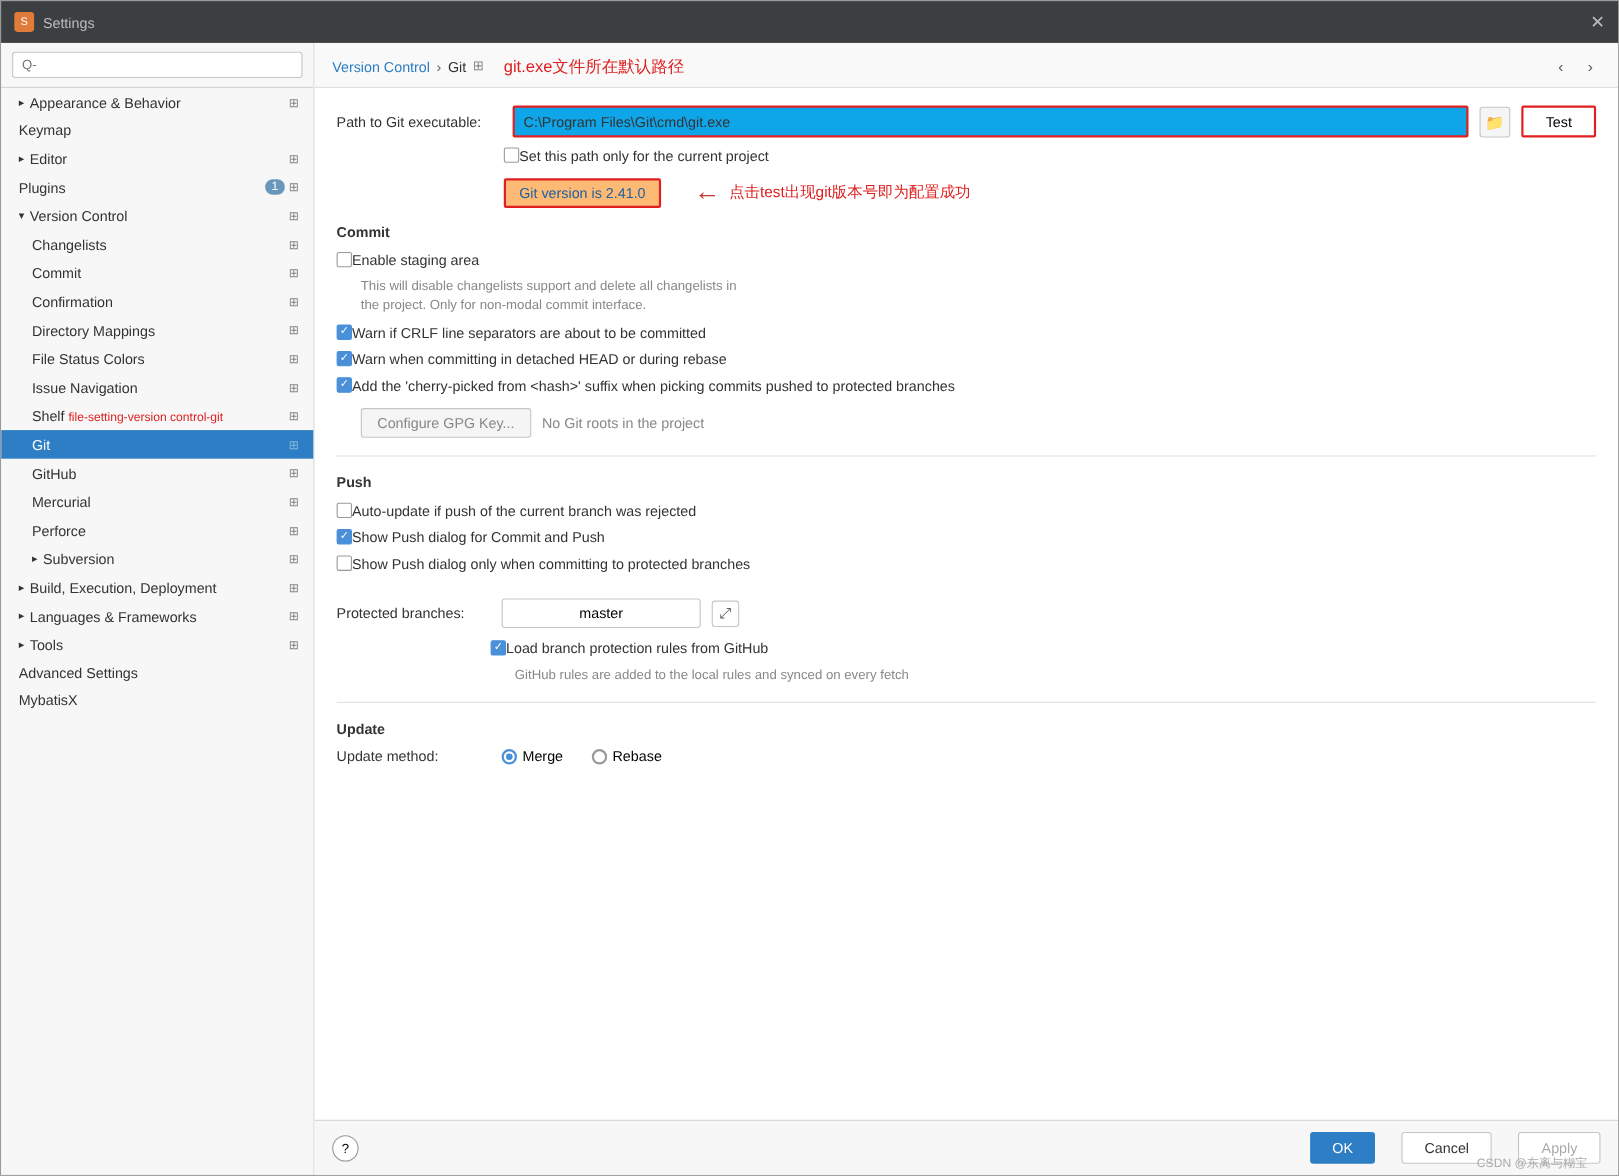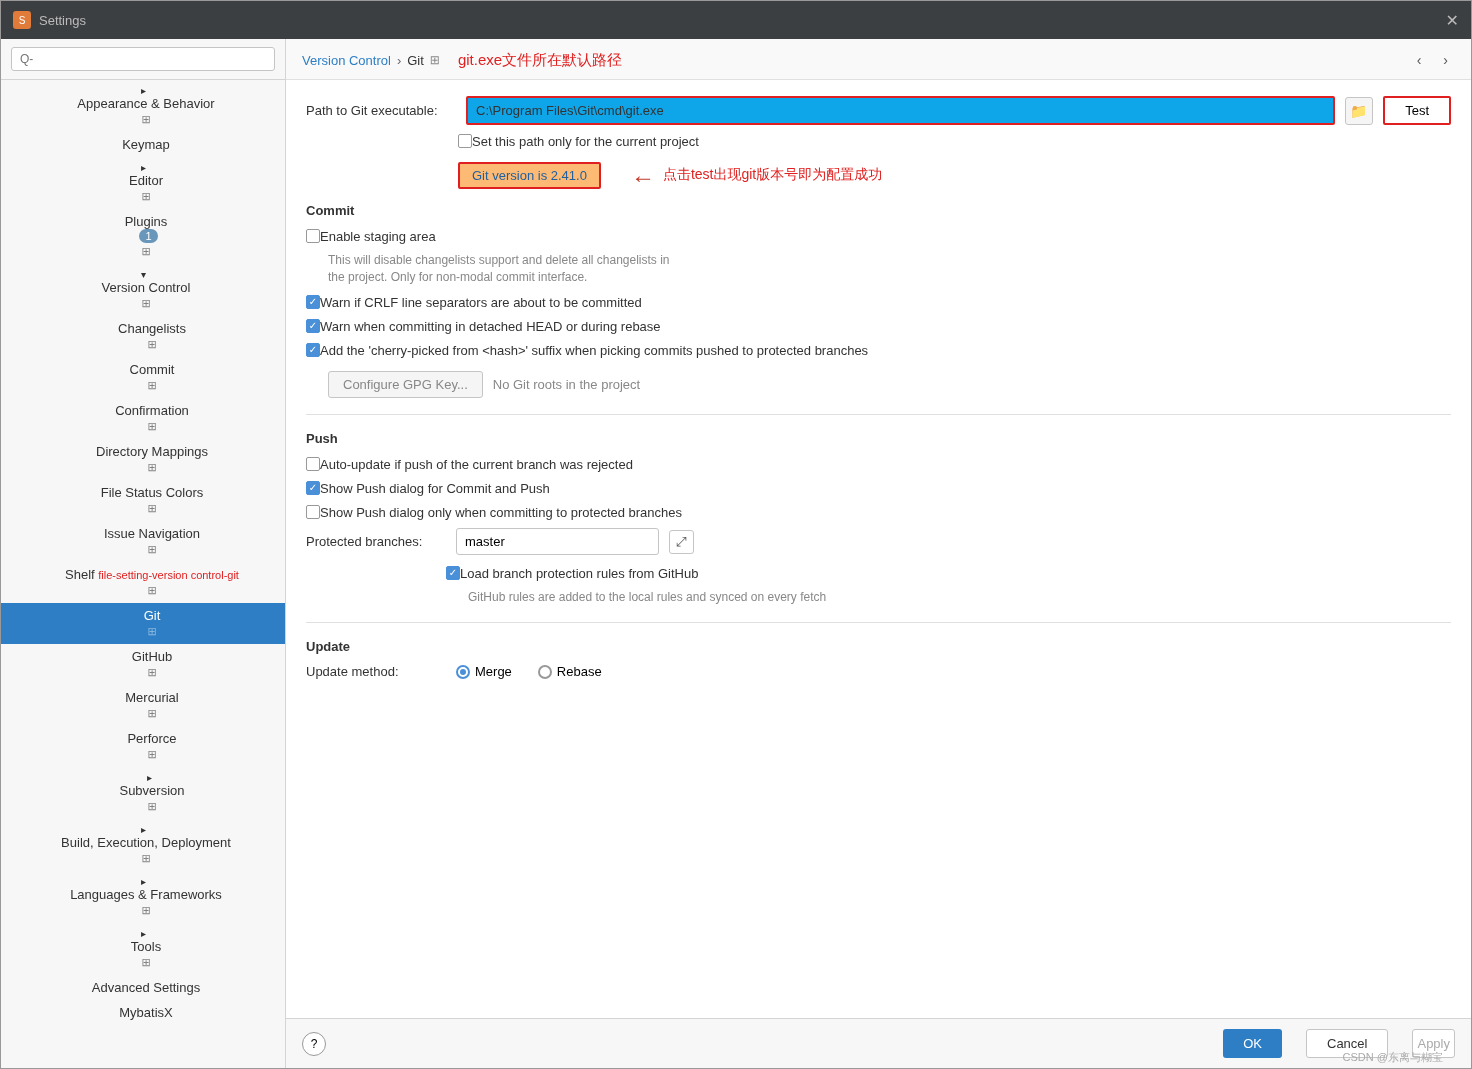--- a/index.html
+++ b/index.html
@@ -13,21 +13,21 @@
     .close-btn { color: #bbb; font-size: 16px; cursor: pointer; }
     
     .content { display: flex; flex: 1; overflow: hidden; }
     
     
     .sidebar { width: 285px; background: #f7f7f7; border-right: 1px solid #d4d4d4; display: flex; flex-direction: column; overflow-y: auto; flex-shrink: 0; }
     
     .search-box { padding: 8px 10px; border-bottom: 1px solid #d4d4d4; }
     .search-input { width: 100%; padding: 4px 8px; border: 1px solid #c5c5c5; border-radius: 3px; font-size: 12px; background: white; color: #333; }
     
-    .sidebar-item { padding: 5px 10px 5px 16px; cursor: pointer; display: flex; align-items: center; justify-content: space-between; color: #333; flex-direction: column; }
+    .sidebar-item { padding: 5px 10px 5px 16px; cursor: pointer; display: flex; align-items: center; justify-content: space-between; color: #333; }
     .sidebar-item.active { background: #2d7ec4; color: white; }
     .sidebar-item.indent1 { padding-left: 28px; }
     .sidebar-item.has-arrow::before { content: '▸'; margin-right: 5px; font-size: 10px; }
     .sidebar-item.expanded::before { content: '▾'; margin-right: 5px; font-size: 10px; }
     .sidebar-item-label { flex: 1; }
     .sidebar-badge { background: #6897bb; color: white; border-radius: 10px; padding: 1px 6px; font-size: 11px; margin-left: 5px; }
     .sidebar-icon { width: 16px; height: 16px; opacity: 0.6; font-size: 11px; display: flex; align-items: center; justify-content: center; }
     
     
     .main { flex: 1; background: #ffffff; display: flex; flex-direction: column; overflow: hidden; }
@@ -61,39 +61,39 @@
     .divider { height: 1px; background: #e0e0e0; margin: 16px 0; }
     
     .configure-row { display: flex; align-items: center; gap: 10px; margin-bottom: 10px; }
     .configure-btn { padding: 5px 14px; border: 1px solid #c5c5c5; border-radius: 3px; background: #f5f5f5; cursor: pointer; font-size: 13px; color: #888; }
     .no-git-text { color: #888; font-size: 13px; }
     
     .push-section { margin-top: 4px; }
     
     .protected-row { display: flex; align-items: center; gap: 10px; margin: 10px 0; }
     .protected-label { color: #333; min-width: 140px; }
-    .protected-input { width: 203px; padding: 5px 8px; border: 1px solid #c5c5c5; border-radius: 3px; font-size: 13px; }
+    .protected-input { width: 181px; padding: 5px 8px; border: 1px solid #c5c5c5; border-radius: 3px; font-size: 13px; text-align: center; }
     .expand-btn { border: 1px solid #c5c5c5; background: white; padding: 3px 6px; border-radius: 3px; cursor: pointer; color: #555; }
     
     .update-section { margin-top: 4px; }
     .radio-row { display: flex; align-items: center; gap: 10px; margin-bottom: 8px; }
     .radio-label { color: #333; min-width: 140px; }
     .radio-option { display: flex; align-items: center; gap: 5px; cursor: pointer; }
     .radio { width: 14px; height: 14px; border-radius: 50%; border: 2px solid #4a90d9; background: white; display: flex; align-items: center; justify-content: center; flex-shrink: 0; }
     .radio.selected { background: white; }
     .radio.selected::after { content: ''; width: 6px; height: 6px; background: #4a90d9; border-radius: 50%; display: block; }
     .radio-empty { width: 14px; height: 14px; border-radius: 50%; border: 2px solid #999; background: white; flex-shrink: 0; }
     
     
     .bottom-bar { padding: 10px 16px; border-top: 1px solid #d4d4d4; background: #f7f7f7; display: flex; align-items: center; justify-content: space-between; flex-shrink: 0; }
     .help-btn { width: 24px; height: 24px; border-radius: 50%; border: 1px solid #999; background: white; cursor: pointer; font-size: 12px; display: flex; align-items: center; justify-content: center; }
     .action-btns { display: flex; gap: 24px; }
     .btn-ok { padding: 6px 20px; background: #2d7ec4; color: white; border: none; border-radius: 3px; cursor: pointer; font-size: 13px; }
     .btn-cancel { padding: 6px 20px; background: white; color: #333; border: 1px solid #c5c5c5; border-radius: 3px; cursor: pointer; font-size: 13px; }
-    .btn-apply { padding: 6px 4px; background: white; color: #aaa; border: 1px solid #c5c5c5; border-radius: 3px; cursor: pointer; font-size: 13px; }
+    .btn-apply { padding: 6px 20px; background: white; color: #aaa; border: 1px solid #c5c5c5; border-radius: 3px; cursor: pointer; font-size: 13px; }
     
     .red-box { border: 2px solid #e02020; border-radius: 2px; }
     
     .watermark { position: absolute; bottom: 3px; right: 28px; font-size: 11px; color: #aaa; }
   </style>
 </head>
 <body>
 
 <div class="window">
 
@@ -300,21 +300,21 @@
         <div class="checkbox-row" style="margin-top:4px">
           <div class="checkbox checked"></div>
           <span class="checkbox-text">Show Push dialog for Commit and Push</span>
         </div>
 
         <div class="checkbox-row" style="margin-top:4px">
           <div class="checkbox"></div>
           <span class="checkbox-text">Show Push dialog only when committing to protected branches</span>
         </div>
 
-        <div class="protected-row" style="margin-top:6px">
+        <div class="protected-row" style="margin-top:22px">
           <span class="protected-label">Protected branches:</span>
           <input type="text" class="protected-input" value="master" style="">
           <button class="expand-btn">⤢</button>
         </div>
 
         <div class="checkbox-row" style="margin-left:140px">
           <div class="checkbox checked"></div>
           <span class="checkbox-text">Load branch protection rules from GitHub</span>
         </div>
         <div class="checkbox-subtext" style="margin-left:162px">GitHub rules are added to the local rules and synced on every fetch</div>

